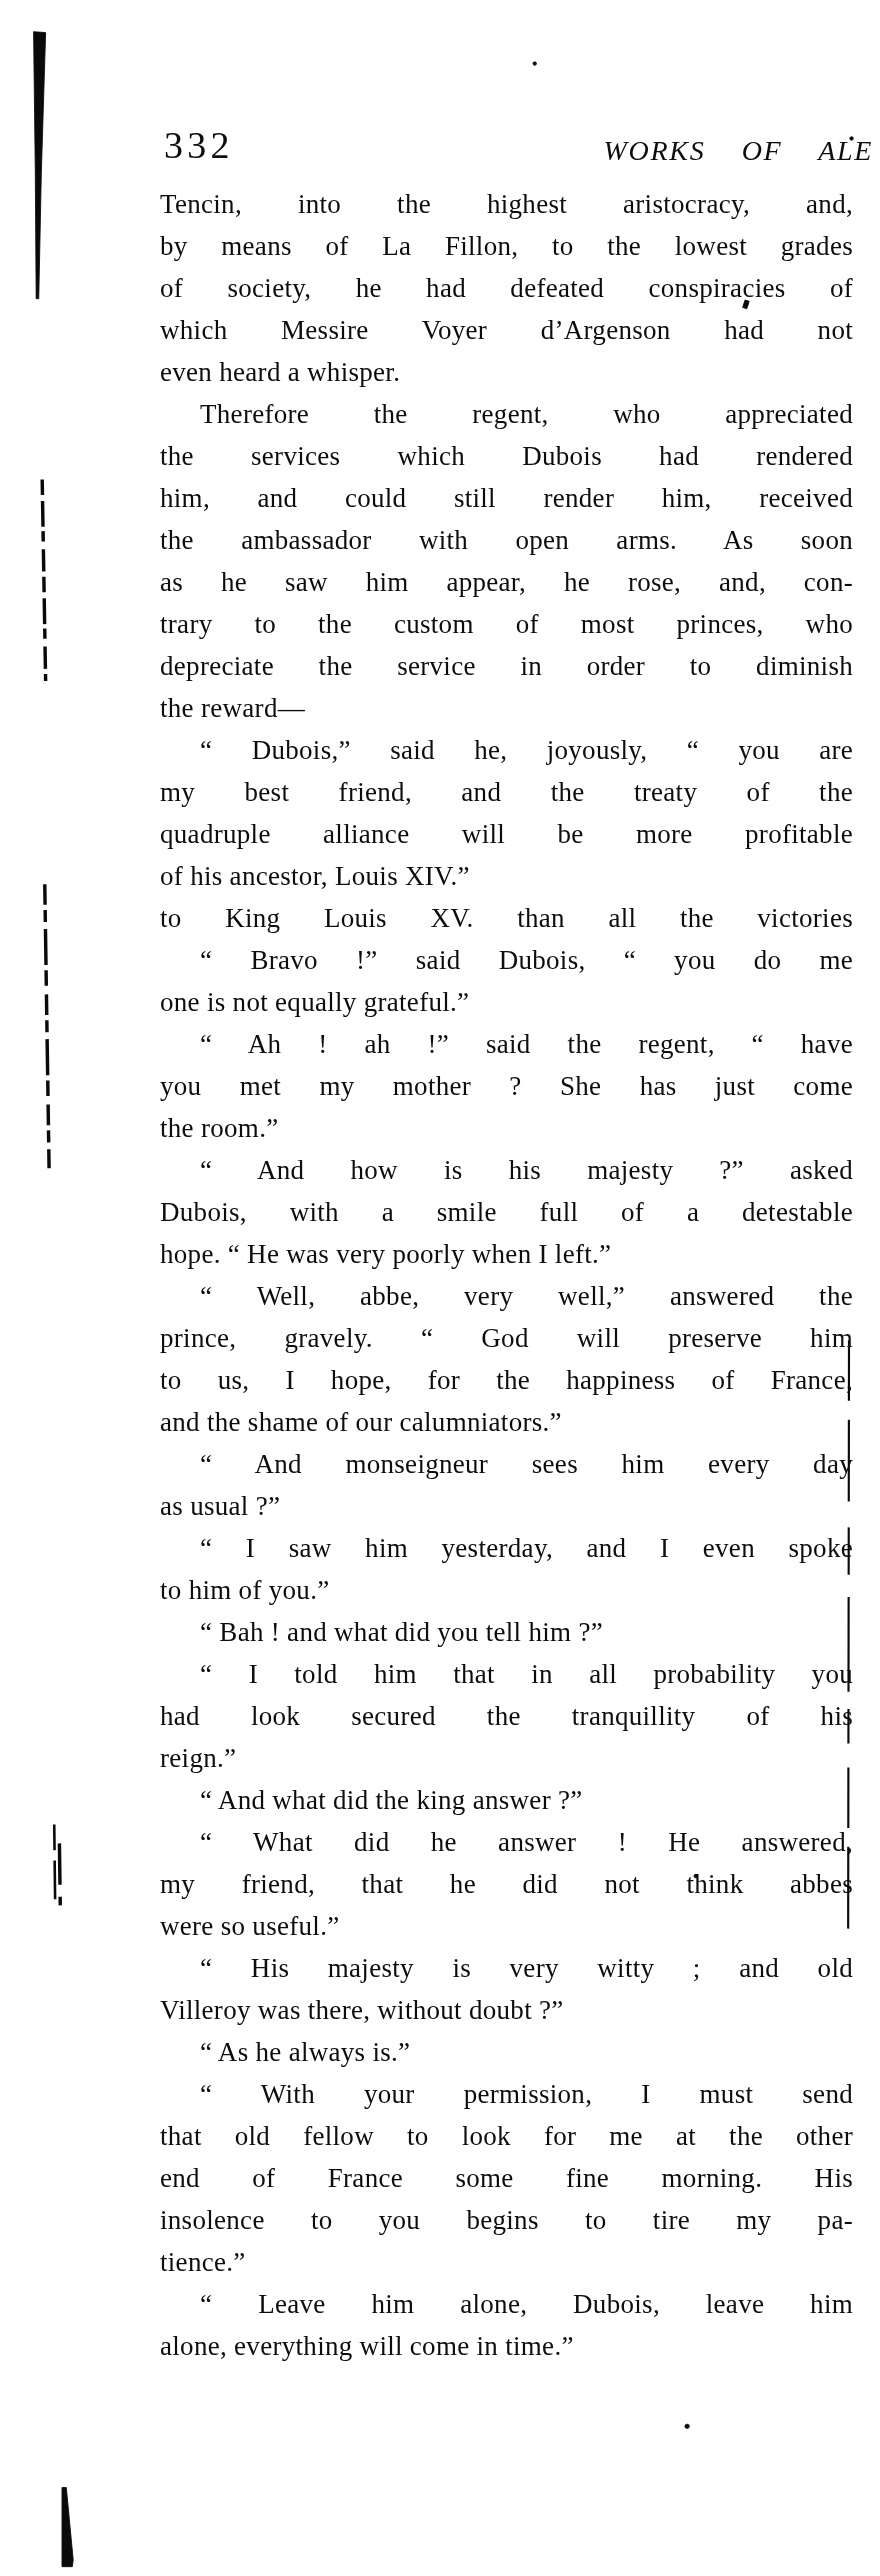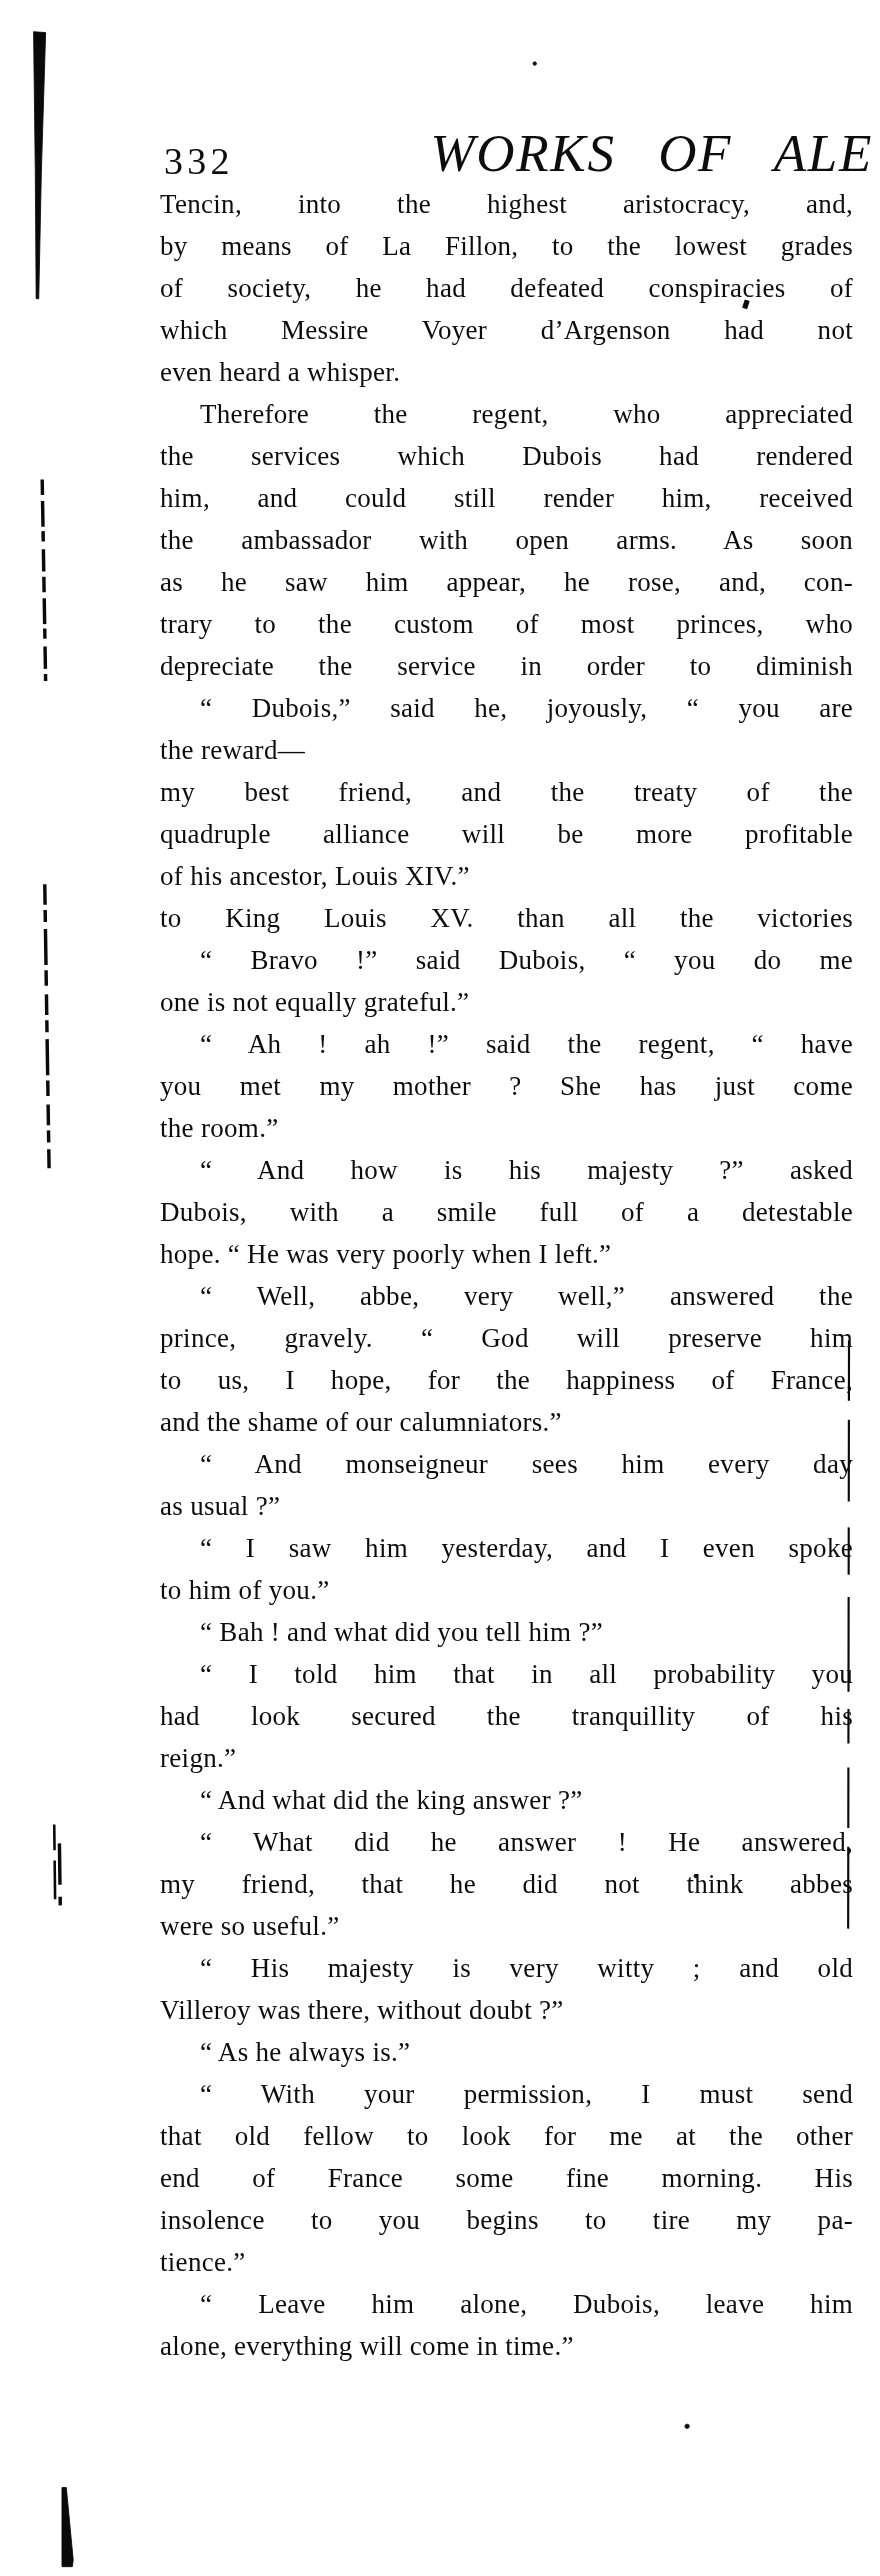--- a/index.html
+++ b/index.html
@@ -25,21 +25,21 @@
     align-items: flex-end;
     margin-top: 30px;
   }
   .pagenum {
     font-size: 38px;
     letter-spacing: 4.3px;
     font-weight: normal;
   }
   .running-title {
     font-style: italic;
-    font-size: 53px;
+    font-size: 28px;
     letter-spacing: 1.7px;
     word-spacing: 27.6px;
     white-space: nowrap;
   }
 
   
   .text-block {
     position: absolute;
     left: 160px;
     top: 183px;
@@ -100,22 +100,22 @@
       <div class="line">of society, he had defeated conspiracies of</div>
       <div class="line">which Messire Voyer d’Argenson had not</div>
       <div class="line last">even heard a whisper.</div>
       <div class="line indent">Therefore the regent, who appreciated</div>
       <div class="line">the services which Dubois had rendered</div>
       <div class="line">him, and could still render him, received</div>
       <div class="line">the ambassador with open arms.  As soon</div>
       <div class="line">as he saw him appear, he rose, and, con-</div>
       <div class="line">trary to the custom of most princes, who</div>
       <div class="line">depreciate the service in order to diminish</div>
+      <div class="line last">the reward—</div>
       <div class="line indent">“ Dubois,” said he, joyously, “ you are</div>
-      <div class="line last">the reward—</div>
       <div class="line">my best friend, and the treaty of the</div>
       <div class="line">quadruple alliance will be more profitable</div>
       <div class="line last">of his ancestor, Louis XIV.”</div>
       <div class="line">to King Louis XV. than all the victories</div>
       <div class="line indent">“ Bravo !” said Dubois, “ you do me</div>
       <div class="line last">one is not equally grateful.”</div>
       <div class="line indent">“ Ah !  ah !” said the regent, “ have</div>
       <div class="line">you met my mother ?  She has just come</div>
       <div class="line last">the room.”</div>
       <div class="line indent">“ And how is his majesty ?” asked</div>

